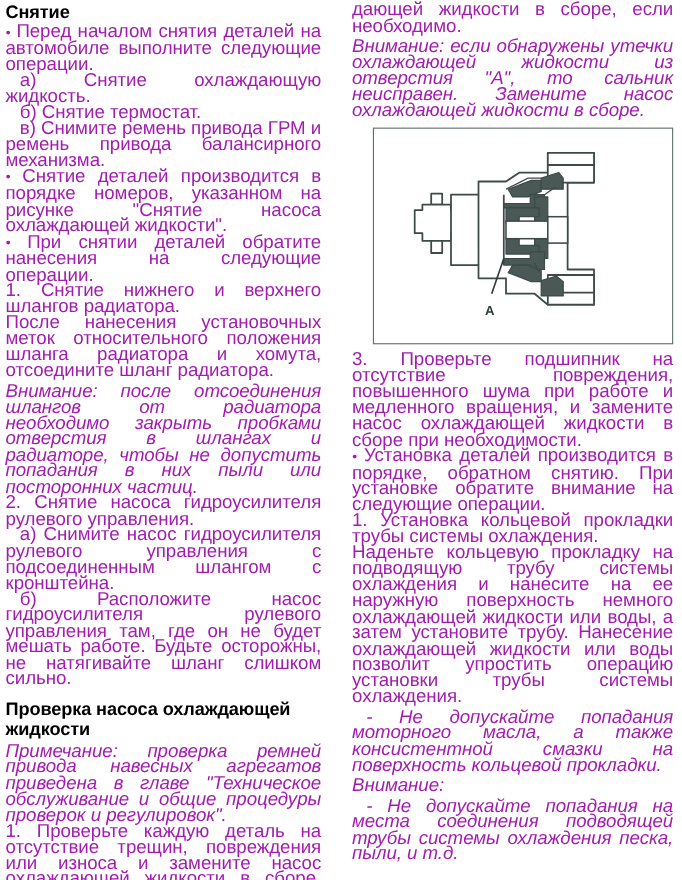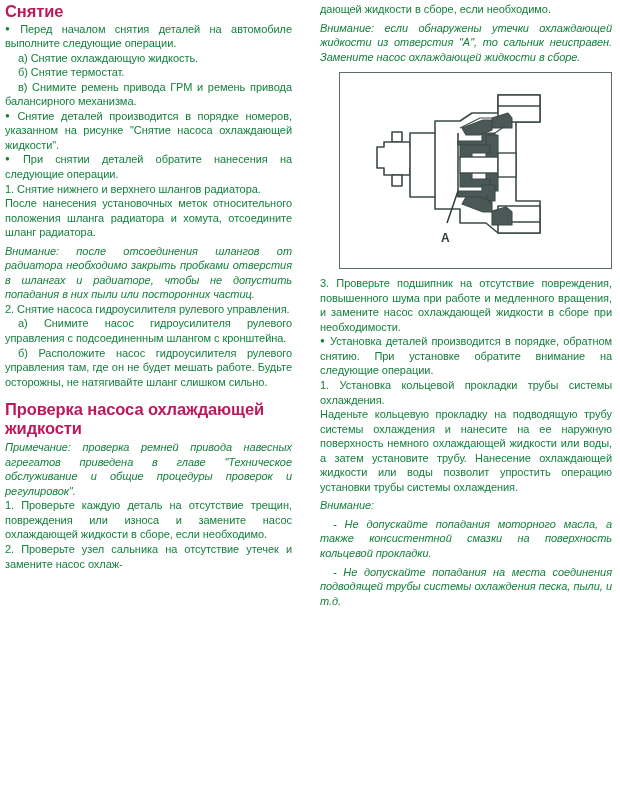--- a/index.html
+++ b/index.html
@@ -28,32 +28,32 @@
   }
   .col-left  { padding: 2px 8px 0 5px; }
   .col-right { padding: 2px 8px 0 20px; width: 320px; }
 
   h2.heading {
     font-size: 16.5px;
     font-weight: bold;
     line-height: 18.5px;
     margin: 0 0 1px 0;
     letter-spacing: -0.1px;
-    color: #be185d;
+    color: #000000;
   }
   h2.heading.spaced { margin-top: 11px; }
 
   p.para {
     margin: 0;
-    font-size: 11px;
+    font-size: 17px;
     line-height: 14.55px;
     text-align: justify;
     text-justify: inter-word;
     letter-spacing: -0.05px;
-    color: #15803d;
+    color: #a21caf;
   }
   p.para.indent { text-indent: 13px; }
   p.para.note {
     font-style: italic;
     margin-top: 4px;
   }
   p.para.note.tight { margin-top: 3px; }
 
   .bullet::before {
     content: "\25CF";
@@ -173,19 +173,19 @@
       <span class="fig-label" style="left:101px; top:158px;">A</span>
     </div>
 
     <p class="para">3. Проверьте подшипник на отсутствие повреждения, повышенного шума при работе и медленного вращения, и замените насос охлаждающей жидкости в сборе при необходимости.</p>
 
 
     <p class="para bullet">Установка деталей производится в порядке, обратном снятию. При установке обратите внимание на следующие операции.</p>
     <p class="para">1. Установка кольцевой прокладки трубы системы охлаждения.</p>
     <p class="para">Наденьте кольцевую прокладку на подводящую трубу системы охлаждения и нанесите на ее наружную поверхность немного охлаждающей жидкости или воды, а затем установите трубу. Нанесение охлаждающей жидкости или воды позволит упростить операцию установки трубы системы охлаждения.</p>
 
+    <p class="para note indent">- Не допускайте попадания моторного масла, а также консистентной смазки на поверхность кольцевой прокладки.</p>
+
     <p class="para note"><span class="u">Внимание</span><span>:</span></p>
-
-    <p class="para note indent">- Не допускайте попадания моторного масла, а также консистентной смазки на поверхность кольцевой прокладки.</p>
     <p class="para note indent">- Не допускайте попадания на места соединения подводящей трубы системы охлаждения песка, пыли, и т.д.</p>
   </div>
 
 </div>
 
 </body></html>

